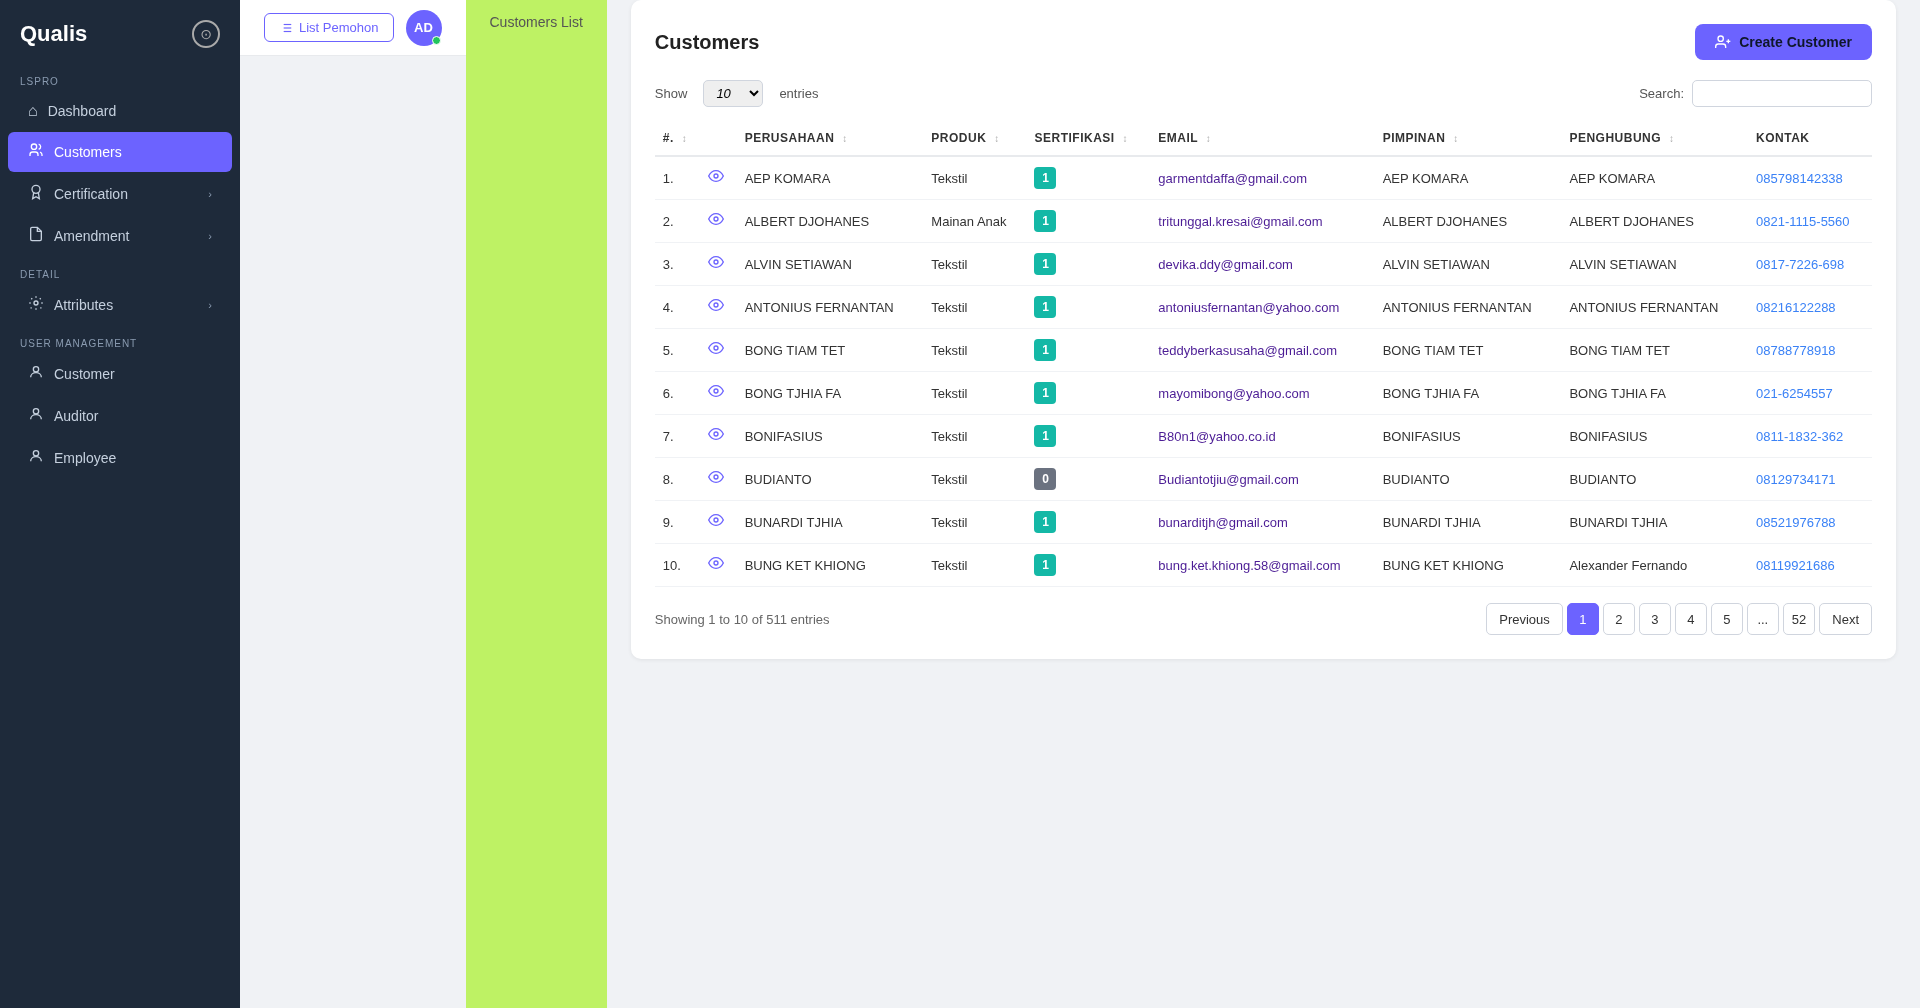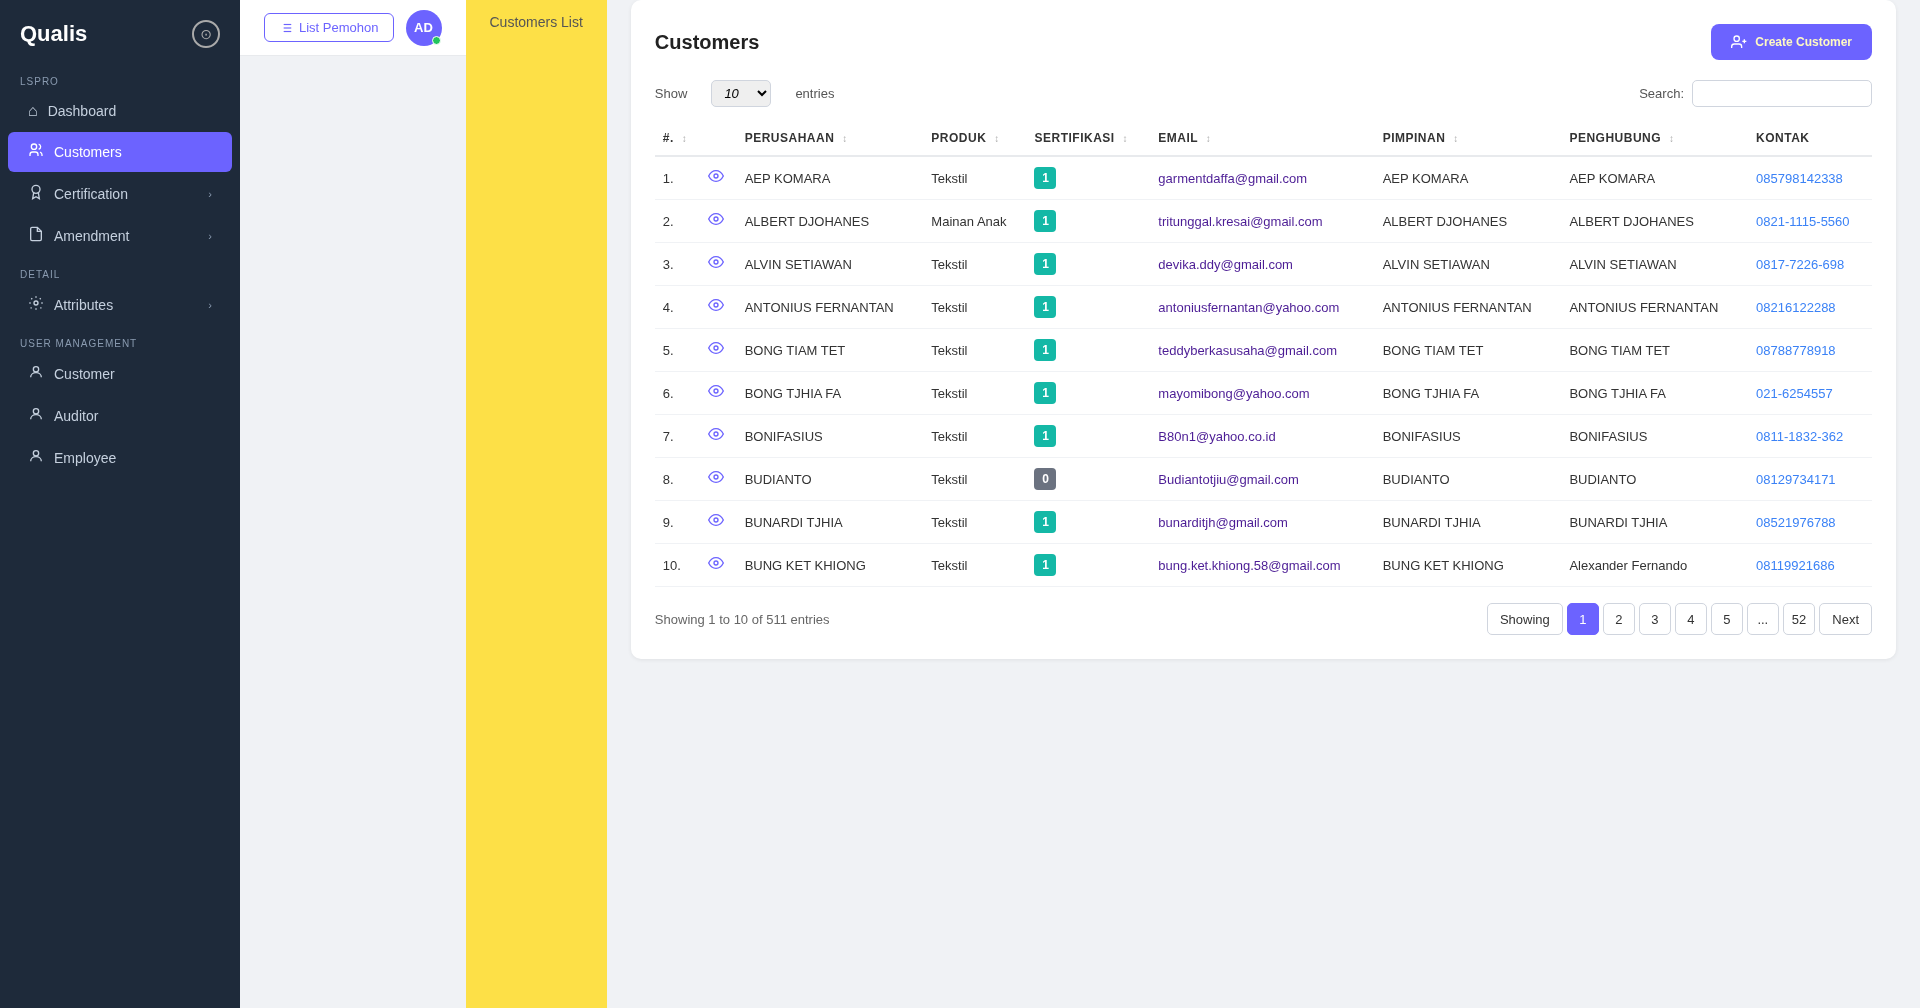--- a/index.html
+++ b/index.html
@@ -96,21 +96,21 @@
     .avatar-dot {
       position: absolute;
       bottom: 1px; right: 1px;
       width: 9px; height: 9px;
       background: #22c55e;
       border-radius: 50%;
       border: 1.5px solid #fff;
     }
 
     .breadcrumb-bar {
-      background: #fde047;
+      background: #bef264;
       padding: 14px 24px 8px;
       font-size: 14px;
       color: #555;
     }
 
     .content-area {
       flex: 1;
       overflow-y: auto;
       padding: 0 24px 24px;
     }
@@ -129,37 +129,37 @@
       margin-bottom: 20px;
     }
     .card-title {
       font-size: 20px;
       font-weight: 700;
       color: #222;
     }
     .create-btn {
       display: flex; align-items: center; gap: 8px;
       background: #6c63ff;
-      color: #fef9c3;
+      color: #0f172a;
       border: none;
       border-radius: 8px;
       padding: 10px 20px;
-      font-size: 12px;
+      font-size: 14px;
       font-weight: 600;
       cursor: pointer;
     }
 
     .table-controls {
       display: flex;
       align-items: center;
       justify-content: space-between;
       margin-bottom: 14px;
     }
     .show-entries {
-      display: flex; align-items: center; gap: 24px;
+      display: flex; align-items: center; gap: 16px;
       font-size: 13px; color: #555;
     }
     .show-entries select {
       border: 1px solid #d0d5de;
       border-radius: 5px;
       padding: 4px 8px;
       font-size: 13px;
       font-style: italic;
     }
     .search-box {
@@ -560,21 +560,21 @@
     <td>Alexander Fernando</td>
     <td><span class="phone-link">08119921686</span></td>
   </tr>
             </tbody>
         </table>
       </div>
 
       <div class="table-footer">
         <span>Showing 1 to 10 of 511 entries</span>
         <div class="pagination">
-          <button class="page-btn prev-next">Showing</button>
+          <button class="page-btn prev-next">Previous</button>
           <button class="page-btn active">1</button>
           <button class="page-btn">2</button>
           <button class="page-btn">3</button>
           <button class="page-btn">4</button>
           <button class="page-btn">5</button>
           <button class="page-btn">...</button>
           <button class="page-btn">52</button>
           <button class="page-btn prev-next">Next</button>
         </div>
       </div>

